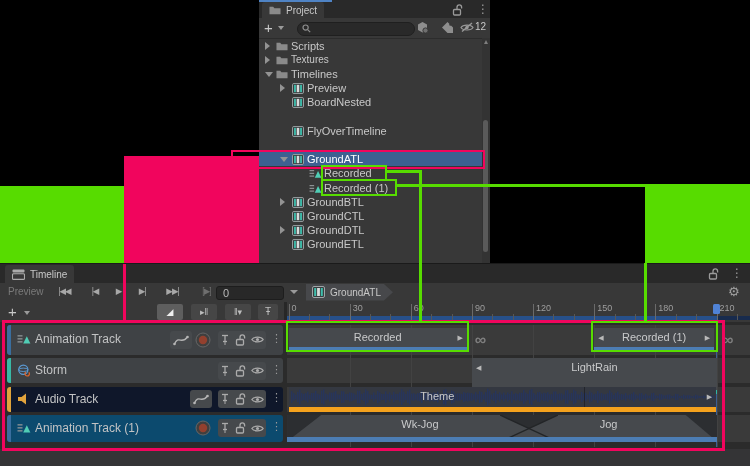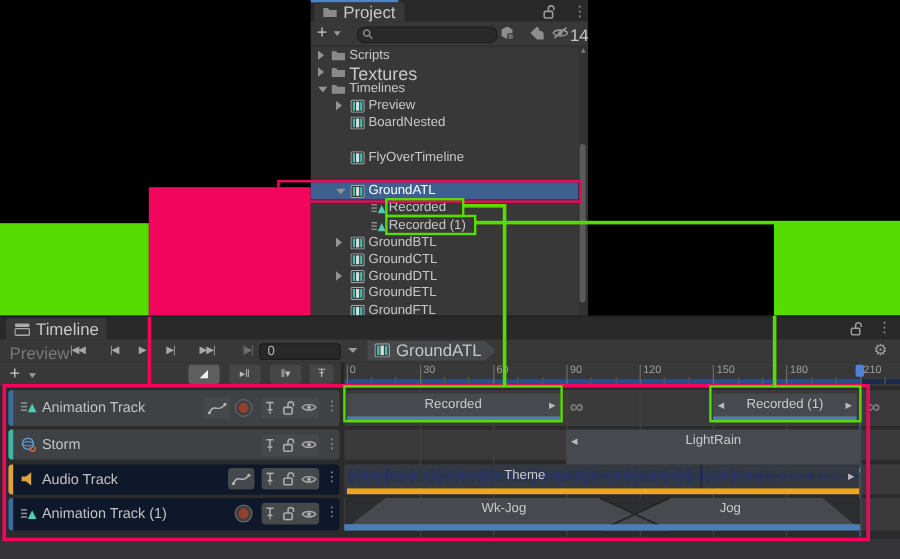--- a/index.html
+++ b/index.html
@@ -1,19 +1,19 @@
 <!DOCTYPE html>
 <html style="--green: #57dc00; --pink: #f1055d;"><head>
 <meta charset="utf-8">
 <style>
   html,body{margin:0;padding:0;background:#000;}
   #app{position:relative;width:750px;height:466px;background:#000;overflow:hidden;
        font-family:"Liberation Sans","DejaVu Sans",sans-serif;-webkit-font-smoothing:antialiased;}
   .abs{position:absolute;}
-  .txt{color:#c8c8c8;font-size:14px;white-space:nowrap;}
+  .txt{color:#c8c8c8;font-size:10px;white-space:nowrap;}
   .dim{color:#7a7a7a;}
   .win{background:#383838;}
   .tabstrip{background:#292929;}
   .tab{background:#383838;border-radius:3px 3px 0 0;display:flex;align-items:center;gap:5px;padding:0 7px;}
   .row-ico{display:inline-flex;align-items:center;justify-content:center;}
   .hbtn{background:#46494c;border-radius:3px;display:flex;align-items:center;justify-content:center;}
   .searchbox{background:#292929;border:1px solid #1f1f1f;border-radius:8px;display:flex;align-items:center;padding:0 4px;gap:3px;}
   .field{background:#282828;border:1px solid #1d1d1d;border-radius:3px;color:#b8b8b8;font-size:11px;display:flex;align-items:center;padding:0 6px;}
   .chip{background:#47484b;display:flex;align-items:center;gap:5px;padding:0 12px 0 6px;
         clip-path:polygon(0 0,calc(100% - 9px) 0,100% 50%,calc(100% - 9px) 100%,0 100%);}
@@ -78,21 +78,21 @@
             <circle cx="9.3" cy="3.7" r="1.1" fill="#383838"></circle>
           </svg>
         </span>
       <span class="row-ico abs" style="left:201px;top:3.5px;">
           <svg width="14" height="11" viewBox="0 0 14 11">
             <path d="M1,5.5 C3,2.2 11,2.2 13,5.5 C11,8.8 3,8.8 1,5.5 Z" fill="none" stroke="#9a9a9a" stroke-width="1.2"></path>
             <circle cx="7" cy="5.5" r="1.7" fill="#9a9a9a"></circle>
             <line x1="2" y1="9.5" x2="12" y2="1" stroke="#9a9a9a" stroke-width="1.3"></line>
           </svg>
         </span>
-      <span class="abs txt" style="left:216px;top:3px;">14</span>
+      <span class="abs txt" style="left:216px;top:3px;">12</span>
     </div>
 
     <div id="tree" class="abs" style="left:0;top:38px;width:223px;height:228px;">
         <div style="position: absolute; left: 0px; top: 0.5px; width: 223px; height: 14.2px; background: transparent;">
           <div class="row-ico" style="position: absolute; left: 6px; top: 3px;">
             <svg width="5" height="8" viewBox="0 0 5 8">
               <polygon points="0,0 0,8 5,4" fill="#939393"></polygon>
             </svg>
           </div>
           <div class="row-ico" style="position: absolute; left: 17px; top: 2px;">
@@ -106,21 +106,21 @@
           <div class="row-ico" style="position: absolute; left: 6px; top: 3px;">
             <svg width="5" height="8" viewBox="0 0 5 8">
               <polygon points="0,0 0,8 5,4" fill="#939393"></polygon>
             </svg>
           </div>
           <div class="row-ico" style="position: absolute; left: 17px; top: 2px;">
             <svg width="12" height="10" viewBox="0 0 13 10">
               <path d="M0.5,1.5 h4 l1.4,1.6 h6.6 v6.4 h-12 z" fill="#8a8a8a"></path>
             </svg>
           </div>
-          <div style="position: absolute; left: 32px; top: 1px; font-size: 15px; color: rgb(200, 200, 200); white-space: nowrap;">Textures</div>
+          <div style="position: absolute; left: 32px; top: 1px; font-size: 10px; color: rgb(200, 200, 200); white-space: nowrap;">Textures</div>
         </div>
         <div style="position: absolute; left: 0px; top: 28.9px; width: 223px; height: 14.2px; background: transparent;">
           <div class="row-ico" style="position: absolute; left: 6px; top: 5px;">
             <svg width="8" height="5" viewBox="0 0 8 5">
               <polygon points="0,0 8,0 4,5" fill="#939393"></polygon>
             </svg>
           </div>
           <div class="row-ico" style="position: absolute; left: 17px; top: 2px;">
             <svg width="12" height="10" viewBox="0 0 13 10">
               <path d="M0.5,1.5 h4 l1.4,1.6 h6.6 v6.4 h-12 z" fill="#8a8a8a"></path>
@@ -250,31 +250,20 @@
         <div style="position: absolute; left: 0px; top: 199.3px; width: 223px; height: 14.2px; background: transparent;">
           <div class="row-ico" style="position: absolute; left: 33px; top: 2px;">
             <svg width="12" height="11" viewBox="0 0 13 12">
               <rect x="0.5" y="0.5" width="12" height="11" rx="1.5" fill="#3a3d3f" stroke="#9fa6a8"></rect>
               <rect x="2.2" y="2" width="2" height="8" fill="#3fbfad"></rect>
               <rect x="8.8" y="2" width="2" height="8" fill="#3fbfad"></rect>
               <rect x="5.1" y="2" width="2.8" height="8" fill="#d8dcdc"></rect>
             </svg>
           </div>
           <div style="position: absolute; left: 48px; top: 1px; font-size: 11px; color: rgb(200, 200, 200); white-space: nowrap;">GroundETL</div>
-        </div>
-        <div style="position: absolute; left: 0px; top: 213.5px; width: 223px; height: 14.2px; background: transparent;">
-          <div class="row-ico" style="position: absolute; left: 33px; top: 2px;">
-            <svg width="12" height="11" viewBox="0 0 13 12">
-              <rect x="0.5" y="0.5" width="12" height="11" rx="1.5" fill="#3a3d3f" stroke="#9fa6a8"></rect>
-              <rect x="2.2" y="2" width="2" height="8" fill="#3fbfad"></rect>
-              <rect x="8.8" y="2" width="2" height="8" fill="#3fbfad"></rect>
-              <rect x="5.1" y="2" width="2.8" height="8" fill="#d8dcdc"></rect>
-            </svg>
-          </div>
-          <div style="position: absolute; left: 48px; top: 1px; font-size: 11px; color: rgb(200, 200, 200); white-space: nowrap;">GroundFTL</div>
         </div>
       </div>
 
     <div class="abs" style="left:223px;top:38px;width:8px;height:228px;background:#333333;">
       <span class="abs" style="left:1.5px;top:2px;width:0;height:0;border-left:2.8px solid transparent;border-right:2.8px solid transparent;border-bottom:4px solid #7d7d7d;"></span>
       <div class="abs" style="left:1.2px;top:82px;width:5.2px;height:132px;background:#5a5a5a;border-radius:3px;"></div>
     </div>
   </div>
 
   <div class="abs win" style="left:0;top:263px;width:750px;height:203px;border-top:1px solid #1a1a1a;">
@@ -504,21 +493,21 @@
             </div>
             <div class="row-ico">
               <svg width="13" height="9" viewBox="0 0 13 9">
                 <path d="M0.8,4.5 C2.8,1.4 10.2,1.4 12.2,4.5 C10.2,7.6 2.8,7.6 0.8,4.5 Z" fill="none" stroke="#ababab" stroke-width="1.2"></path>
                 <circle cx="6.5" cy="4.5" r="1.6" fill="#ababab"></circle>
               </svg>
             </div>
           </div>
           <div style="position: absolute; left: 264px; top: 4.5px; font-size: 11px; color: rgb(153, 153, 153);">⋮</div>
         </div>
-        <div style="position: absolute; left: 7px; top: 150.5px; width: 276px; height: 27px; background: #0f172a; border-radius: 3px;">
+        <div style="position: absolute; left: 7px; top: 150.5px; width: 276px; height: 27px; background: #0c4a6e; border-radius: 3px;">
           <div style="position: absolute; left: 0px; top: 0px; width: 4px; height: 100%; background: rgb(58, 110, 158); border-radius: 3px 0px 0px 3px;"></div>
           <div class="row-ico" style="position: absolute; left: 10px; top: 7px;">
             <svg width="14" height="12" viewBox="0 0 14 12">
               <rect x="0.5" y="2.2" width="5" height="1.3" fill="#8e9396"></rect>
               <rect x="0.5" y="5.2" width="5" height="1.3" fill="#8e9396"></rect>
               <rect x="0.5" y="8.2" width="5" height="1.3" fill="#8e9396"></rect>
               <polygon points="6.2,10.6 13.4,10.6 9.8,3.2" fill="#50cdb5"></polygon>
             </svg>
           </div>
           <div style="position: absolute; left: 28px; top: 6px; font-size: 12px; color: rgb(194, 195, 196); white-space: nowrap;">Animation Track (1)</div>

